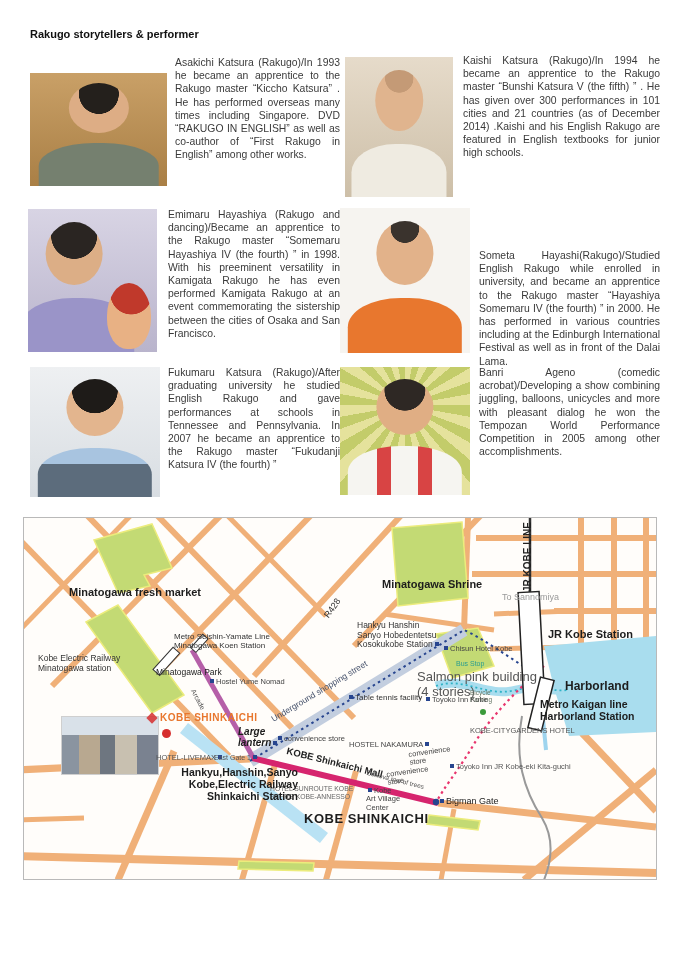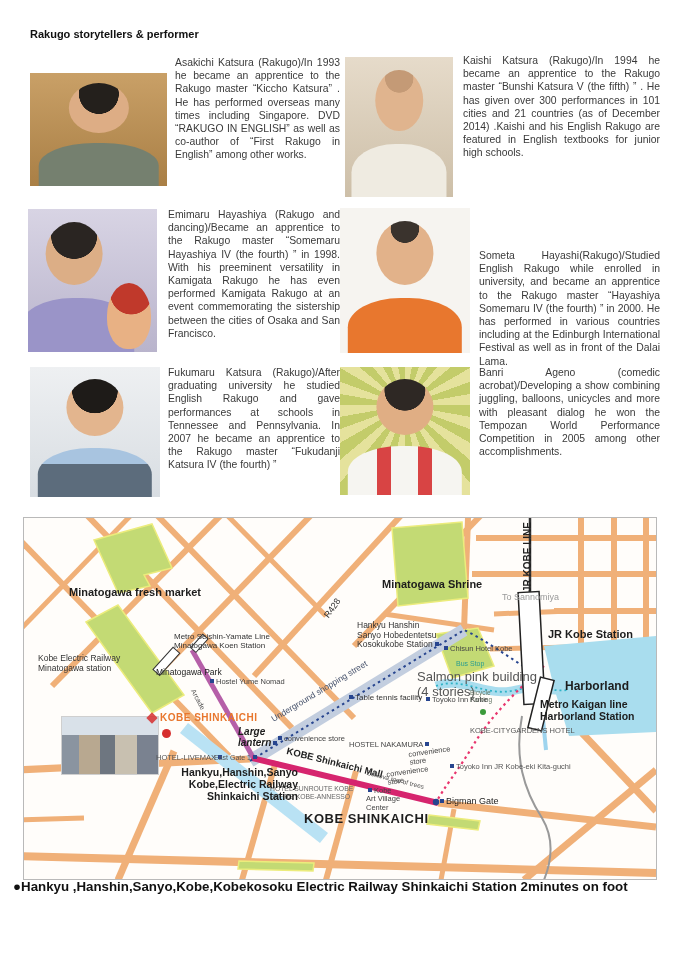--- a/index.html
+++ b/index.html
@@ -223,14 +223,13 @@
 lantern</span><span class="mdot"></span></div>
       <div class="mlabel" style="left: 132px; top: 236px; font-size: 7.5px; color: rgb(85, 85, 85);"><span>HOTEL-LIVEMAX</span><span class="mdot"></span></div>
       <div class="mlabel" style="left: 190px; top: 236px; font-size: 7px; color: rgb(85, 85, 85);"><span>East Gate 1</span><span class="mdot"></span></div>
       <div class="mlabel" style="left: 150px; top: 249px; font-size: 10.5px; font-weight: 700; color: rgb(29, 29, 29); text-align: right; width: 124px;"><span>Hankyu,Hanshin,Sanyo
 Kobe,Electric Railway
 Shinkaichi Station</span></div>
     </div>
 </div>
 
 <div class="access">
-  <div>●Hankyu ,Hanshin,Sanyo,Kobe,Kobekosoku  Electric Railway Shinkaichi Station 2minutes on foot</div>
 </div>
 
 </body></html>

